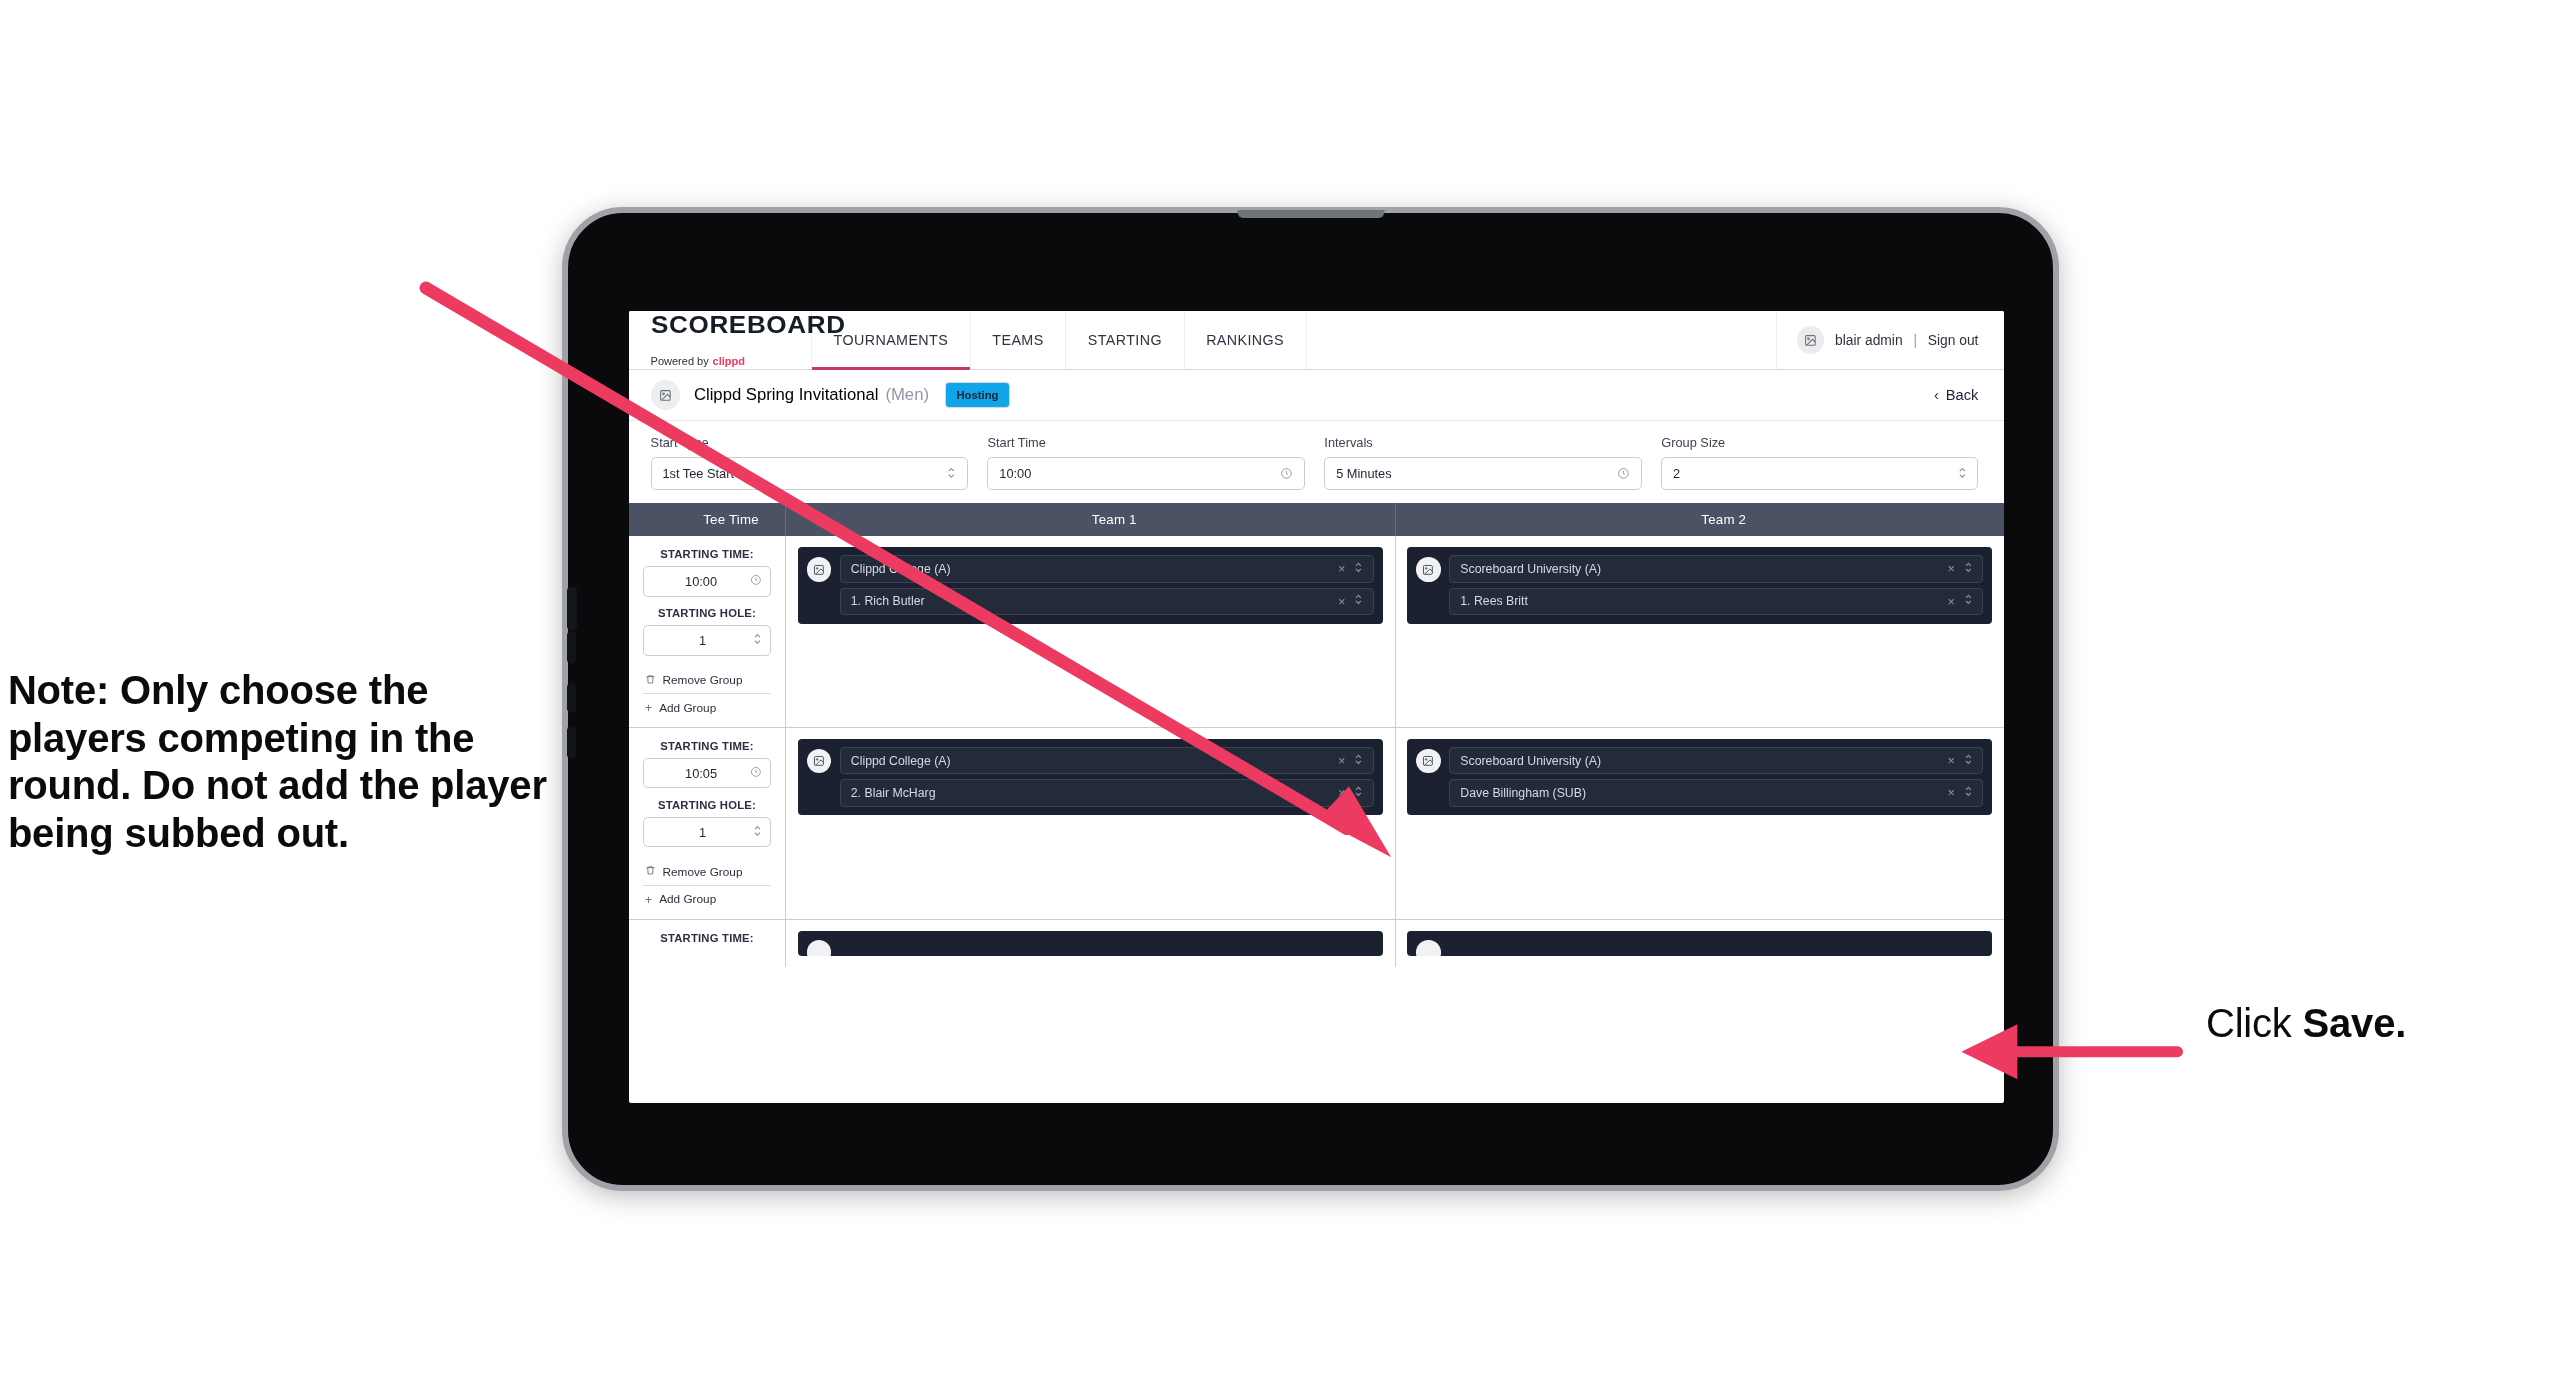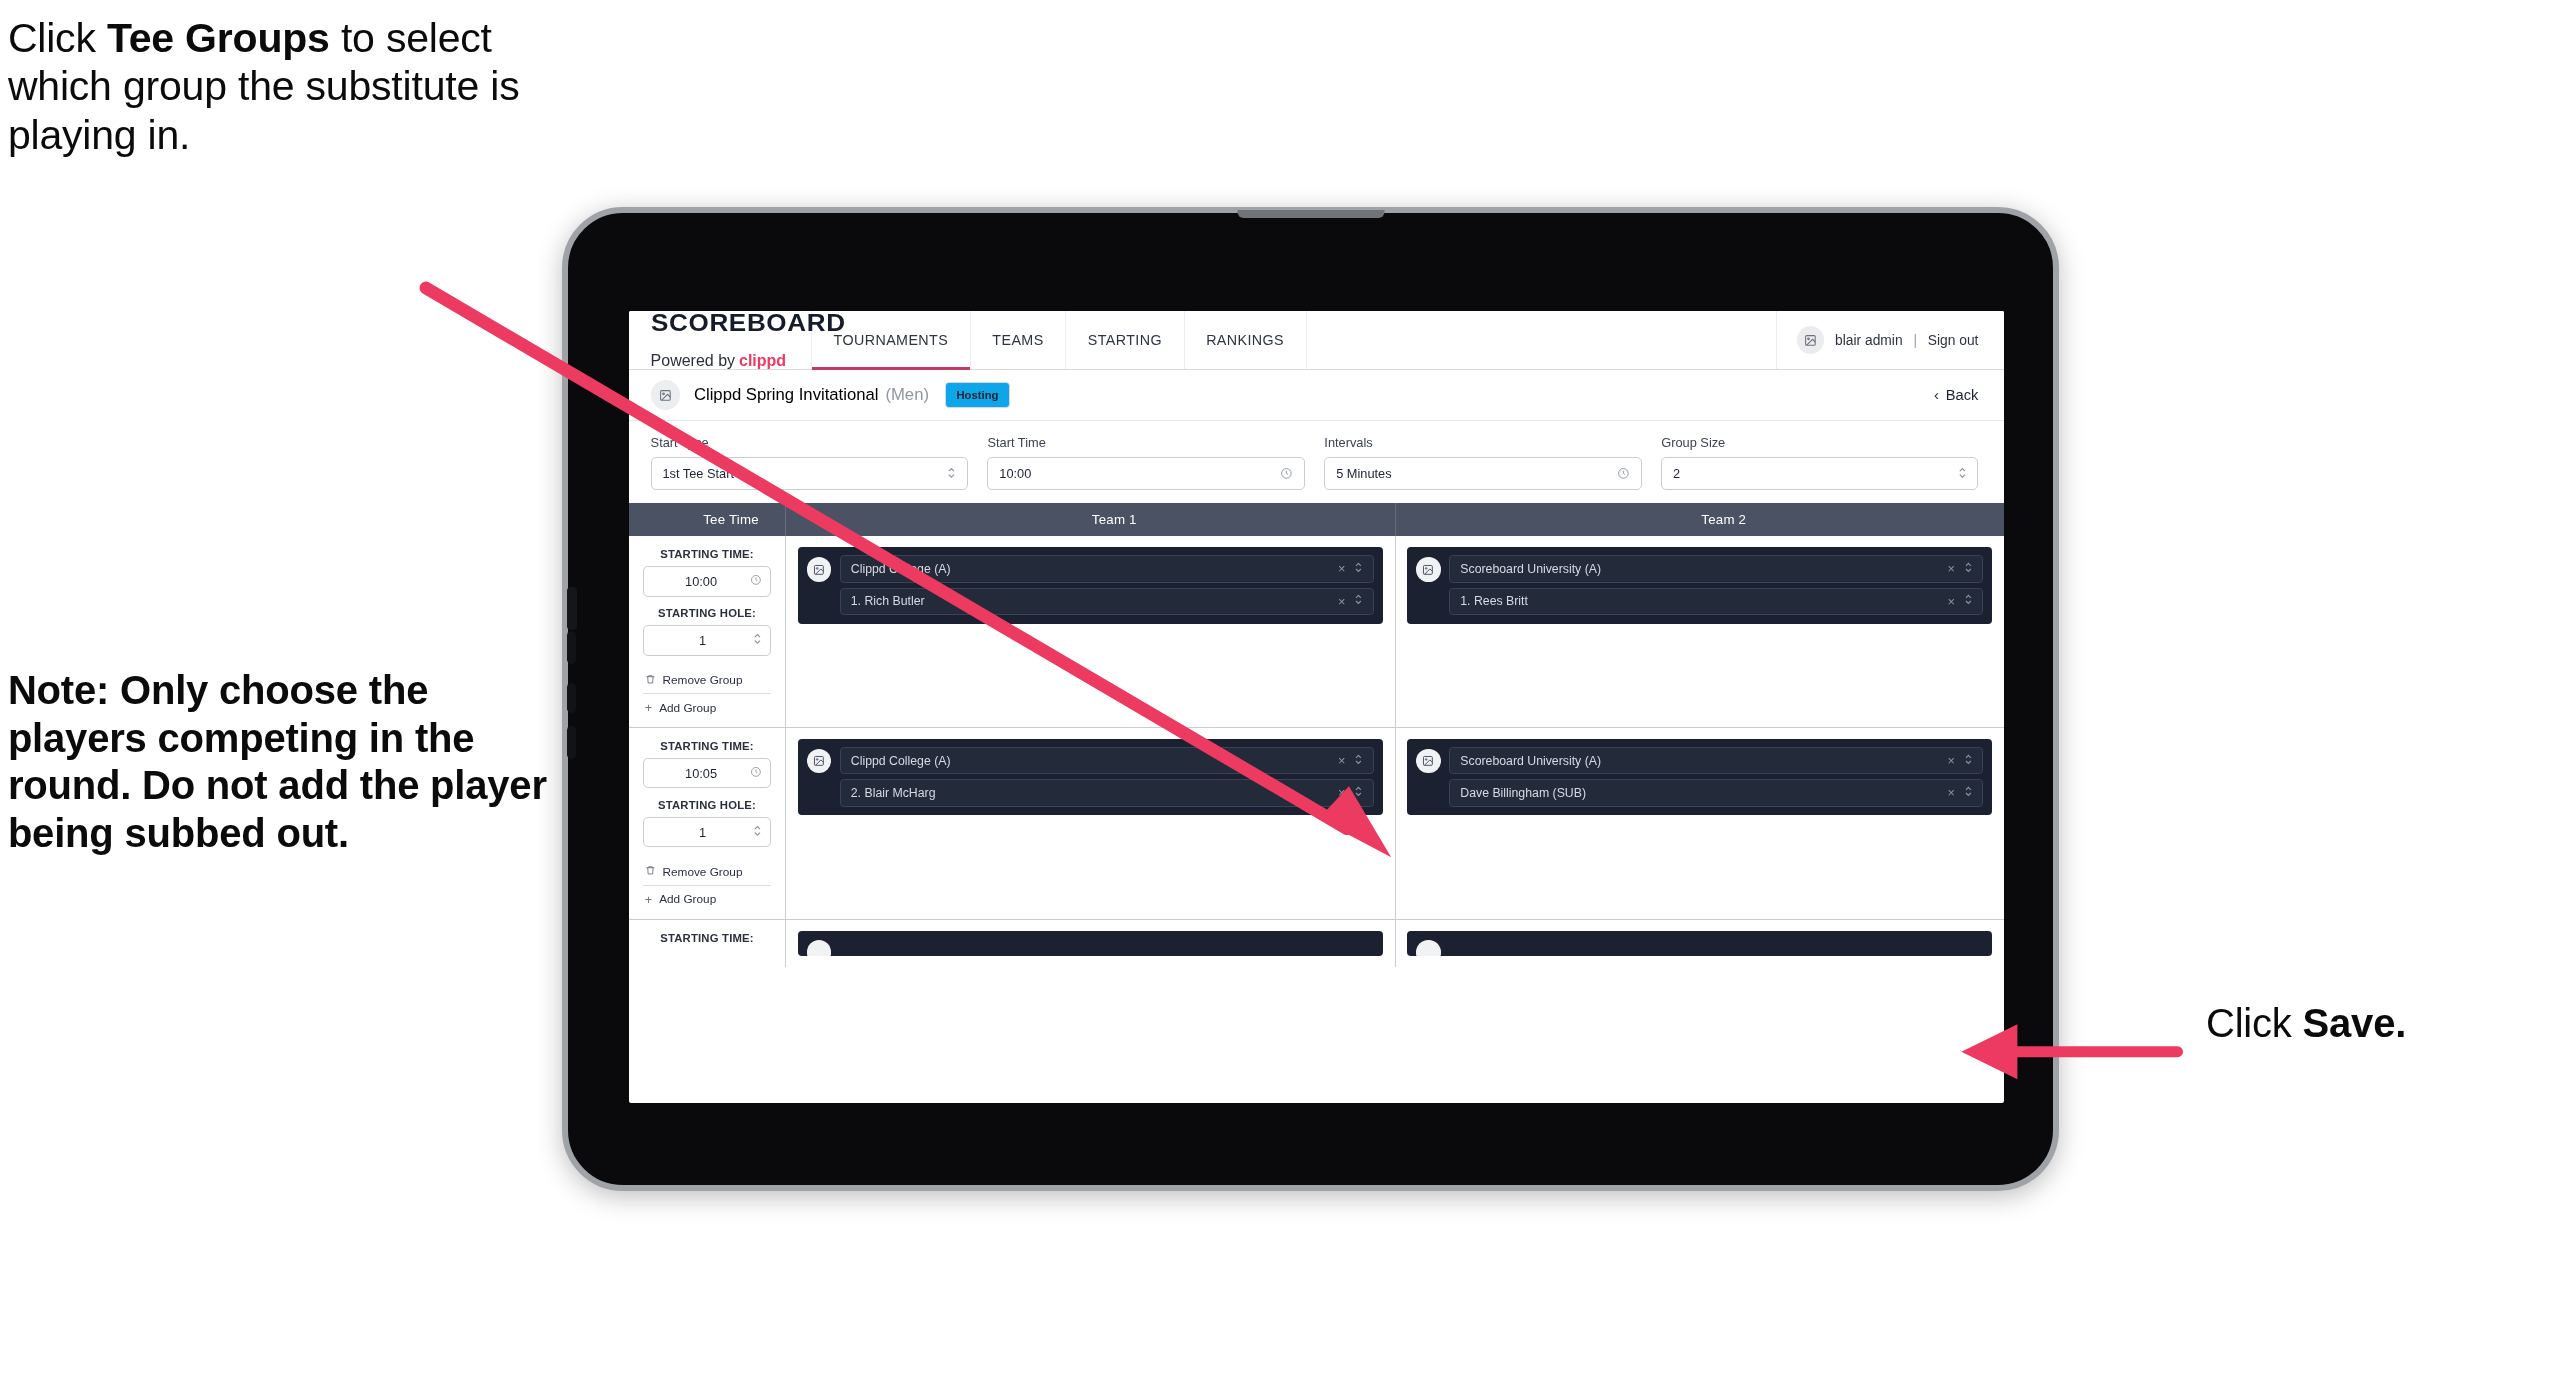--- a/index.html
+++ b/index.html
@@ -70,21 +70,21 @@
   #logo-block {
     width:183px; display:flex; flex-direction:column; justify-content:center;
     padding-left:21.6px; border-right:1px solid #eceef1;
   }
   #logo-word {
     font-family:"Liberation Sans", sans-serif;
     font-weight:700; font-size:24.6px; letter-spacing:0.6px;
     color:#171c2b; line-height:1; transform: scaleX(1.06); transform-origin:left;
   }
   #logo-sub {
-    font-size:16px; color:#2b2f3a; margin-top:18px; line-height:1;
+    font-size:11px; color:#2b2f3a; margin-top:18px; line-height:1;
     display:flex; gap:3.9px; align-items:baseline;
   }
   #logo-sub .brand { color:#ec3a60; font-weight:700; }
   .navtab {
     display:flex; align-items:center; padding:0 21.6px;
     font-size:14.3px; color:#2d3340; letter-spacing:0.4px;
     border-right:1px solid #eceef1; cursor:pointer; position:relative;
     white-space:nowrap;
   }
   .navtab.active::after {
@@ -215,23 +215,20 @@
   }
 
   
   #arrows { position:absolute; inset:0; pointer-events:none; }
 </style>
 </head>
 <body>
 
 <div id="stage">
 
-  <div class="anno" id="anno-top-left">
-    <span>Click </span><b>Tee Groups</b><span> to select which group the substitute is playing in.</span>
-  </div>
 
   <div class="anno" id="anno-note">Note: Only choose the players competing in the round. Do not add the player being subbed out.</div>
 
   <div class="anno" id="anno-save">
     <span>Click </span><b>Save.</b>
   </div>
 
   <div id="tablet">
     <div id="topnotch"></div>
     <div id="cam-dot"></div>

